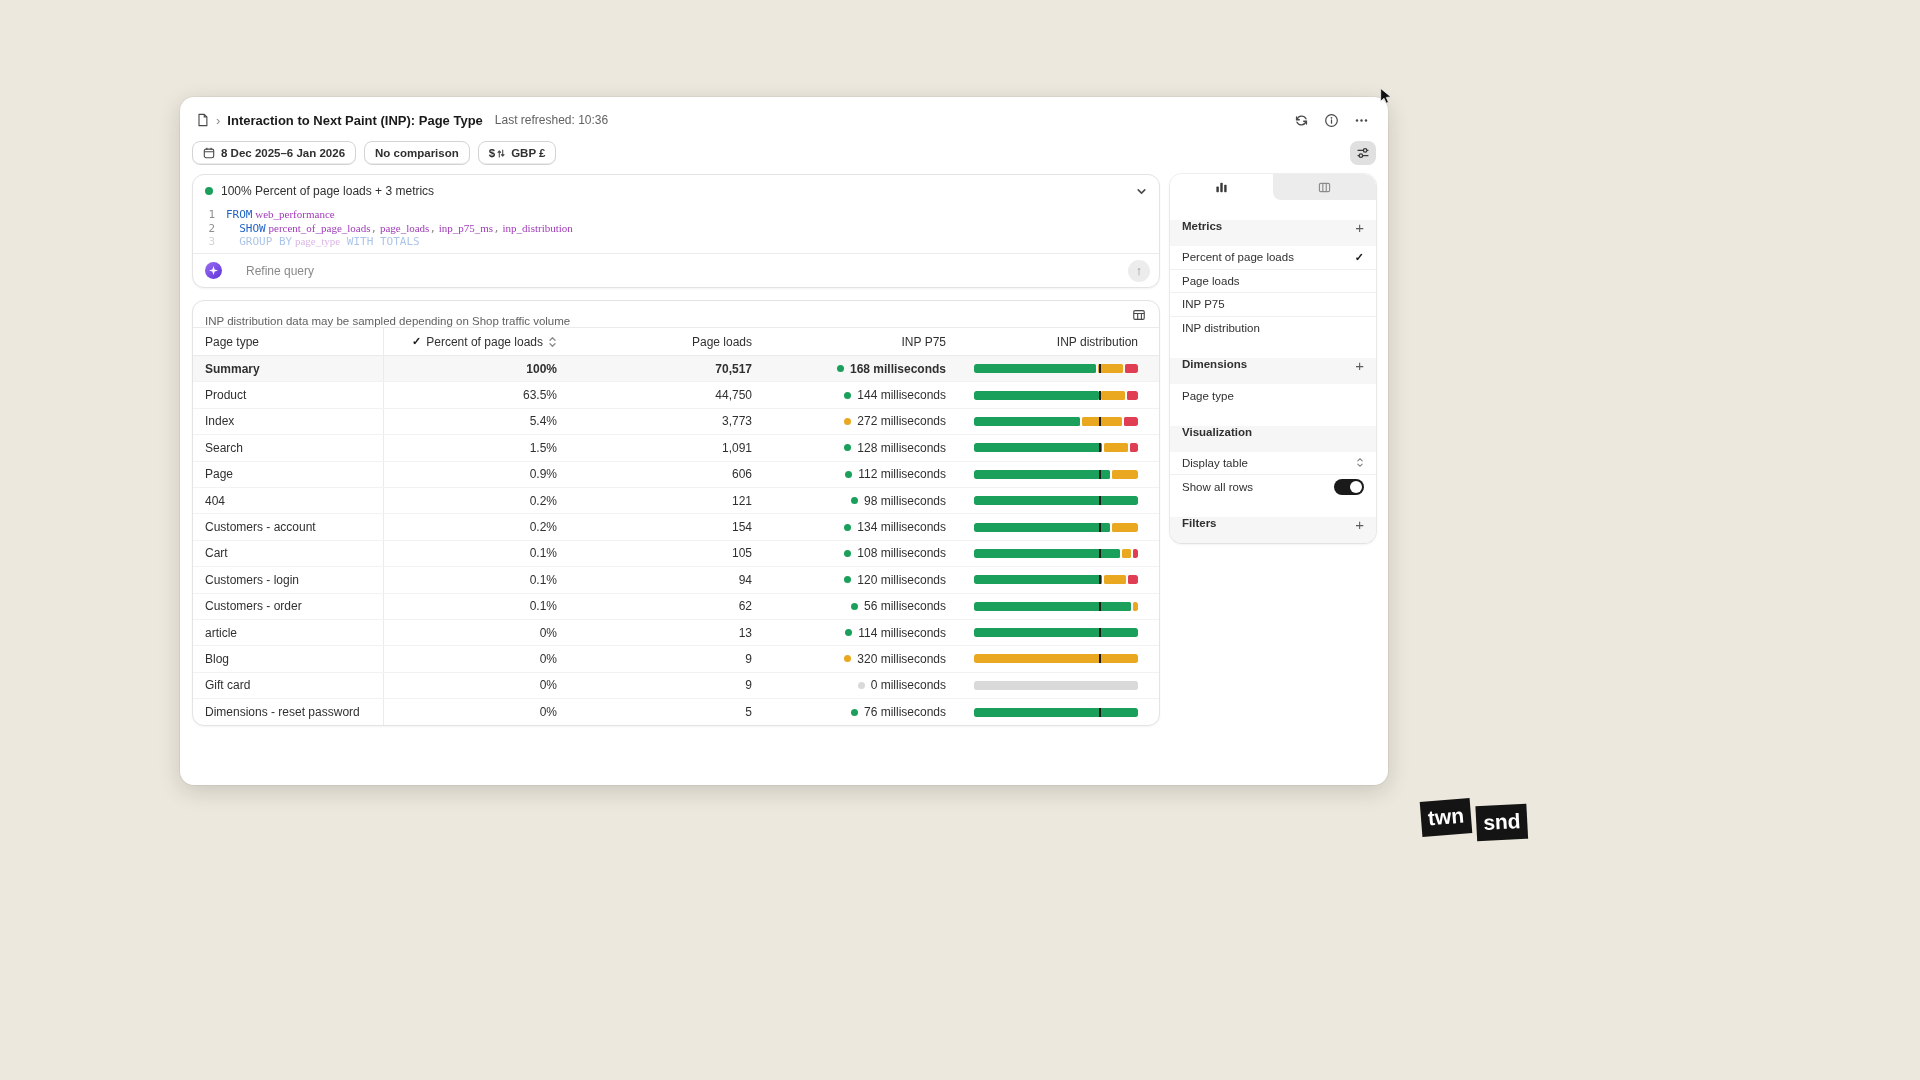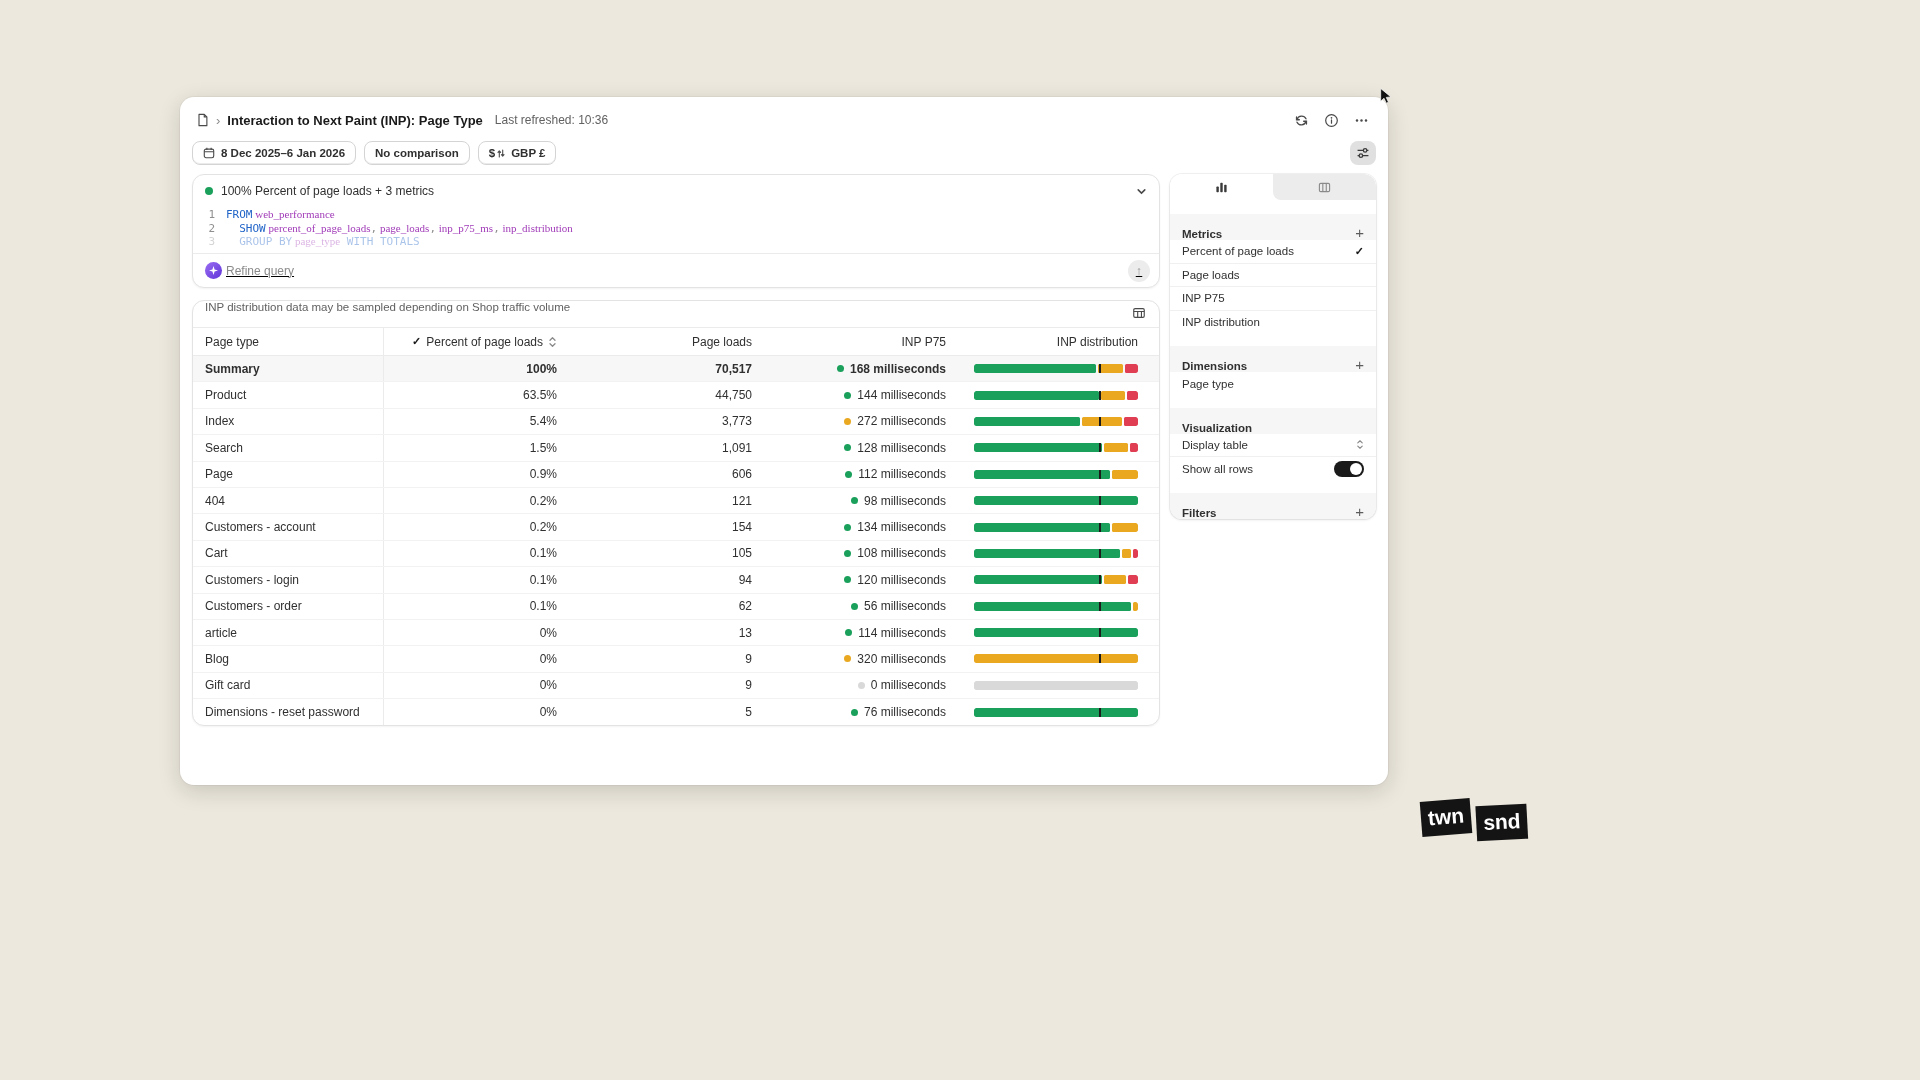--- a/index.html
+++ b/index.html
@@ -39,30 +39,30 @@
   .q-summary{ display:flex; align-items:center; gap:8px; height:32px; padding:0 12px;
     font-size:12px; color:#303030; cursor:pointer; }
   .dot{ width:8px; height:8px; border-radius:50%; background:#1aa05b; flex:none; }
   .q-chevron{ margin-left:auto; display:flex; }
   .q-code{ height:46px; overflow:hidden; padding:1px 12px 0;
     font-family:"DejaVu Sans Mono","Liberation Mono",monospace; font-size:11px; line-height:13.5px; cursor:text; }
   .code-line{ display:flex; white-space:pre; }
   .code-line.faded{ opacity:.38; }
   .ln{ width:10px; text-align:right; margin-right:11px; color:#8f8f8f; flex:none; }
   .tk-kw{ color:#2164c8; } .tk-id{ color:#a13bb8;font-family:Liberation Serif, serif; } .tk-pn{ color:#8f8f8f; }
-  .q-refine{ display:flex; align-items:center; gap:4px; height:34px; padding:0 9px 0 12px;
-    border-top:1px solid #ebebeb;text-decoration:underline; }
+  .q-refine{ display:flex; align-items:center; gap:24px; height:34px; padding:0 9px 0 12px;
+    border-top:1px solid #ebebeb; }
   .sidekick{ width:17px; height:17px; border-radius:50%;
     background:linear-gradient(135deg,#9b6df2,#5f35d8); display:flex; align-items:center; justify-content:center; }
   .refine-ph{ font-size:12px; color:#8a8a8a; cursor:text; flex:1; }
   .submit-btn{ width:22px; height:22px; border-radius:50%; border:none; background:#ececec;
     color:#8f8f8f; font-size:13px; line-height:1; display:flex; align-items:center; justify-content:center; cursor:pointer; }
 
   
-  .t-note{ display:flex; align-items:flex-start; height:27px; padding:0 7px 0 12px;
+  .t-note{ display:flex; align-items:flex-end; height:27px; padding:0 7px 0 12px;
     font-size:11.5px; color:#616161; border-bottom:1px solid #ebebeb; }
   .t-note .icon-btn{ margin-left:auto; }
   .t-head,.trow{ display:grid; grid-template-columns:191px 185px 195px 194px 1fr; align-items:stretch; }
   .t-head{ height:28px; border-bottom:1px solid #ebebeb; font-size:12px; color:#303030; }
   .th{ padding:0 12px; display:flex; align-items:center; gap:5px; cursor:pointer; }
   .th.num{ justify-content:flex-end; }
   .th.last{ padding-right:21px; }
   .check{ font-size:11px; color:#1a1a1a; font-weight:700; }
   .t-body{ font-size:12px; color:#303030; }
   .trow{ height:26.4px; border-bottom:1px solid #f2f2f2; cursor:pointer; }
@@ -81,22 +81,22 @@
     font-size:11.5px; color:#303030; border-top:1px solid #ebebeb; background:#fbfbfb; }
 
   
   .panel{ flex:1; background:#fff; border-radius:12px; overflow:hidden;
     box-shadow:0 1px 3px rgba(0,0,0,.10), 0 0 0 1px rgba(0,0,0,.05); }
   .p-tabs{ display:flex; height:26px; background:#fff; }
   .p-tab{ flex:1; border:none; background:transparent; display:flex; align-items:center;
     justify-content:center; cursor:pointer; }
   .p-tab.inactive{ background:#ececec; border-radius:0 12px 0 8px; }
   .p-spacer{ height:14px; } .p-spacer12{ height:12px; }
-  .p-header{ height:26px; background:#f6f6f6; display:flex; align-items:flex-end; padding:0 12px;
-    font-size:11.5px; font-weight:700; color:#303030; }
+  .p-header{ height:26px; background:#f6f6f6; display:flex; align-items:flex-start; padding:0 12px;
+    font-size:11.5px; font-weight:700; color:#303030;margin-top:6px; }
   .plus{ margin-left:auto; border:none; background:none; font-size:15px; font-weight:400;
     color:#5c5c5c; cursor:pointer; line-height:1; padding:0; }
   .p-row{ height:23.5px; display:flex; align-items:center; padding:0 12px; font-size:11.5px;
     color:#303030; border-bottom:1px solid #f0f0f0; cursor:pointer; }
   .p-list .p-row:last-child, .p-row.noline{ border-bottom:none; }
   .p-check{ margin-left:auto; font-size:11px; font-weight:700; color:#1a1a1a; }
   .stepper{ margin-left:auto; display:flex; }
   .toggle{ margin-left:auto; width:30px; height:16px; border-radius:9px; background:#d4d4d4;
     position:relative; cursor:pointer; }
   .toggle.on{ background:#1a1a1a; }

